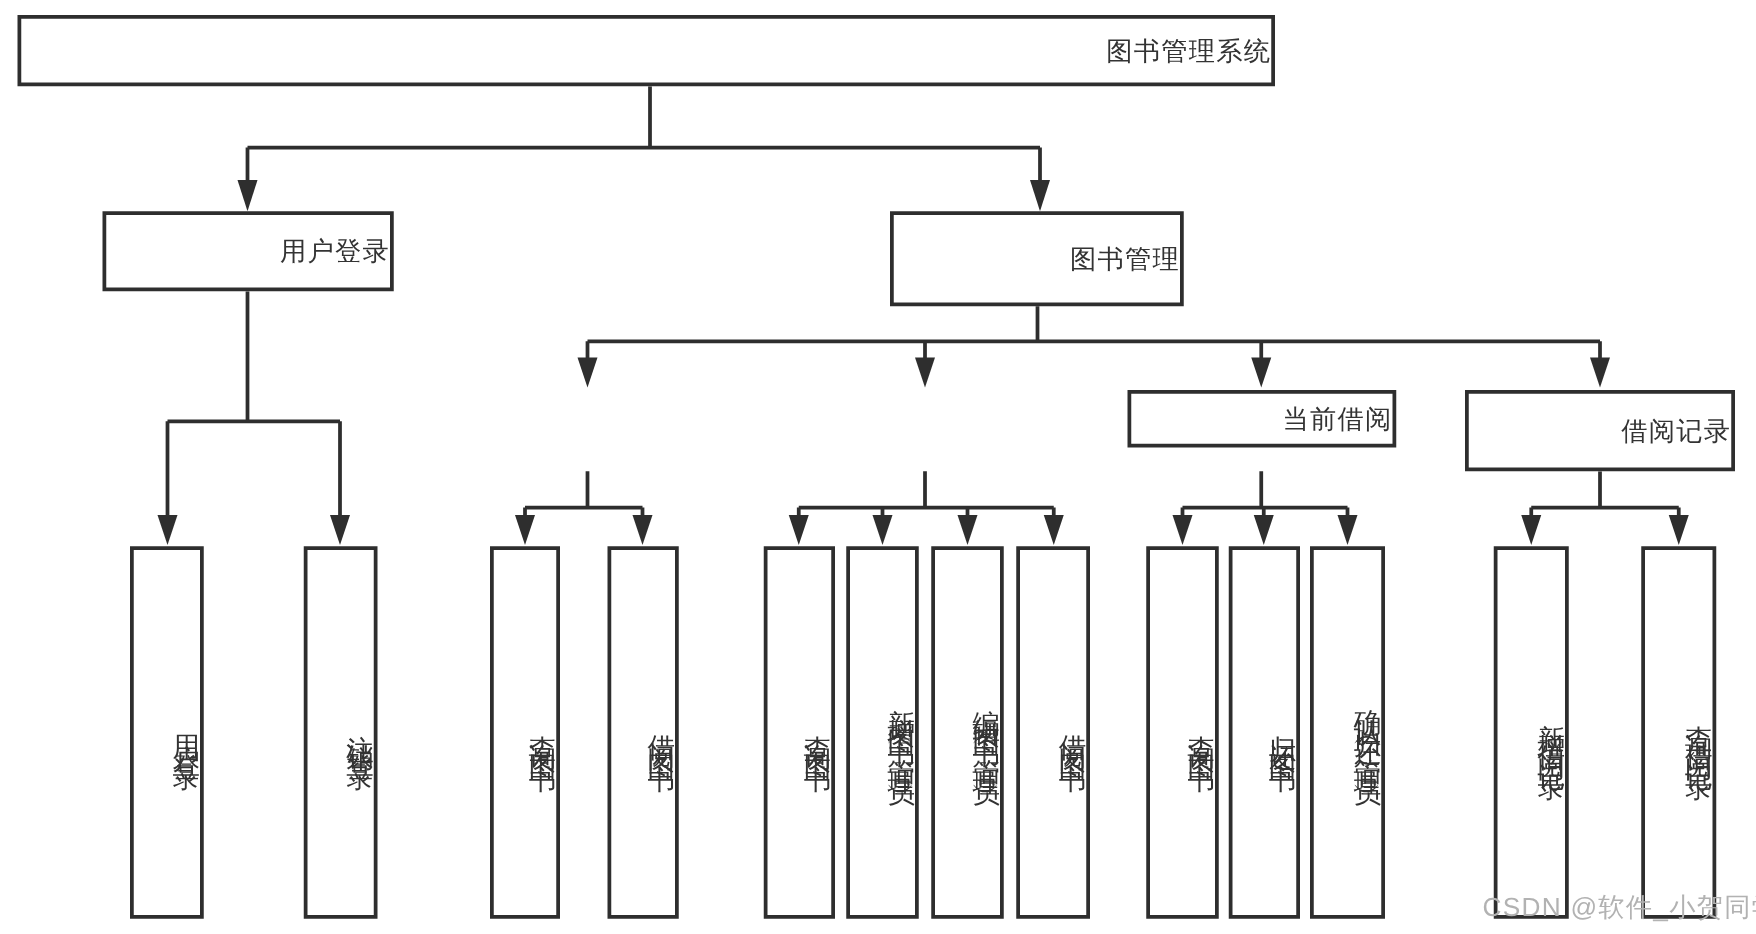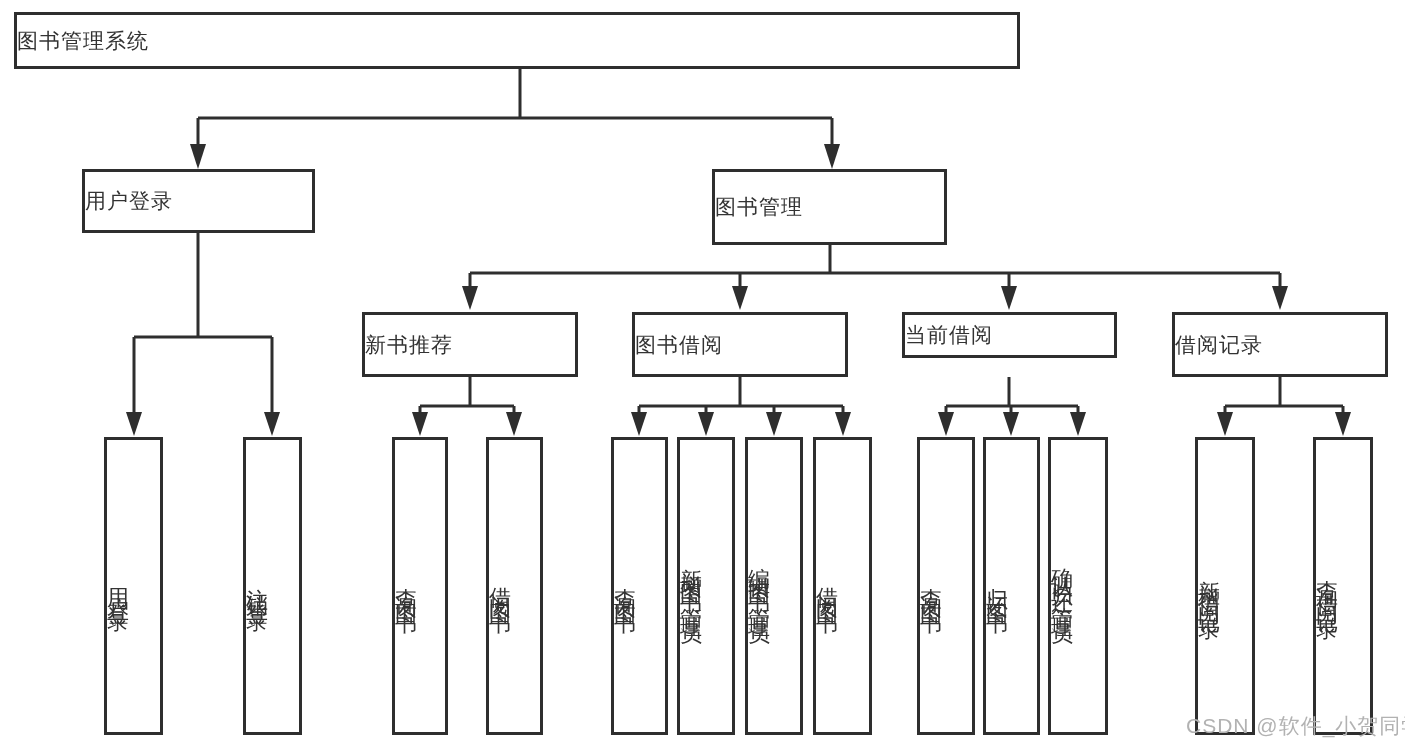--- a/index.html
+++ b/index.html
@@ -25,21 +25,21 @@
     z-index: 0;
   }
   .cl { stroke: var(--line); stroke-width: 3; fill: none; }
   .ah { fill: var(--line); stroke: none; }
   .node {
     position: absolute;
     background: var(--bg);
     border: 3px solid var(--line);
     display: flex;
     align-items: center;
-    justify-content: flex-start;
+    justify-content: flex-end;
     z-index: 1;
   }
   .node .lbl {
     font-size: 21px;
     color: var(--text);
     letter-spacing: 1px;
     white-space: nowrap;
   }
   .node .vtext {
     writing-mode: vertical-rl;
@@ -119,26 +119,20 @@
     <span class="lbl">图书管理系统</span>
   </div>
 
   <div class="node" style="left:82px;top:169px;width:233px;height:64px">
     <span class="lbl">用户登录</span>
   </div>
   <div class="node" style="left:712px;top:169px;width:235px;height:76px">
     <span class="lbl">图书管理</span>
   </div>
 
-  <div class="node" style="left:362px;top:312px;width:216px;height:65px">
-    <span class="lbl">新书推荐</span>
-  </div>
-  <div class="node" style="left:632px;top:312px;width:216px;height:65px">
-    <span class="lbl">图书借阅</span>
-  </div>
   <div class="node" style="left:902px;top:312px;width:215px;height:46px">
     <span class="lbl">当前借阅</span>
   </div>
   <div class="node" style="left:1172px;top:312px;width:216px;height:65px">
     <span class="lbl">借阅记录</span>
   </div>
 
   <div class="node" style="left:104px;top:437px;width:59px;height:298px">
     <span class="vtext">用户登录</span>
   </div>

